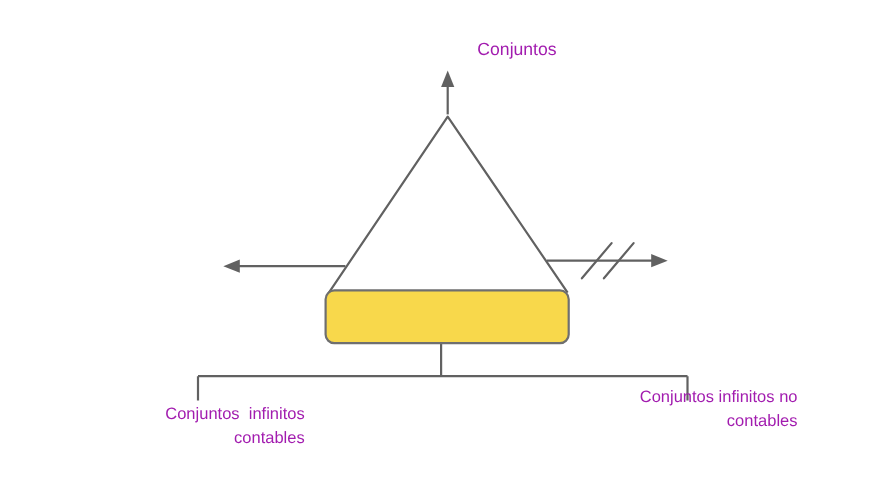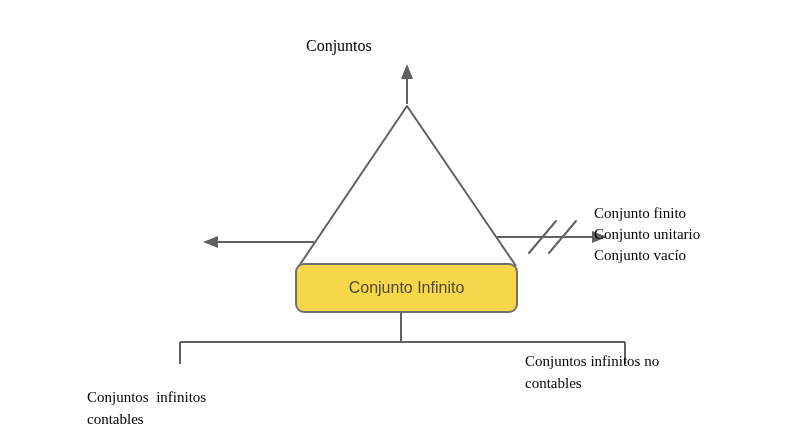--- a/index.html
+++ b/index.html
@@ -11,40 +11,39 @@
     background: #ffffff;
     overflow: hidden;
   }
   #shapes {
     position: absolute;
     left: 0; top: 0;
     width: 800px; height: 439px;
   }
   .txt {
     position: absolute;
-    color: #000000;
+    color: #a21caf;
     font-size: 15px;
     line-height: 21px;
-    text-align: left;
+    text-align: right;
     white-space: pre-wrap;
-    font-family: Liberation Serif, serif;
   }
   #title {
     left: 306px; top: 35px; width: 200px;
     font-size: 16px;
   }
   #left-note {
     left: 22px; top: 160px; width: 216px;
     line-height: 21.5px;
   }
   #right-note {
     left: 594px; top: 203px; width: 176px;
   }
   #branch-left {
-    left: 87px; top: 386px; width: 190px;
+    left: 87px; top: 366px; width: 190px;
     line-height: 22px;
   }
   #branch-right {
     left: 525px; top: 350px; width: 200px;
     line-height: 22px;
   }
   #center-box-label {
     position: absolute;
     left: 296px; top: 264px; width: 221px; height: 48px;
     display: flex; align-items: center; justify-content: center;
@@ -73,25 +72,21 @@
     <line x1="549" y1="253" x2="576" y2="221" stroke-width="2" stroke-linecap="round" stroke="#616161"></line>
 
     <path d="M401 312 V342 M180 342 H625 M180 342 V364 M625 342 V364" fill="none" stroke-width="2" stroke-linejoin="round" stroke="#616161"></path>
 
     <rect x="296" y="264" width="221" height="48" rx="8" ry="8" stroke-width="2" fill="#f8d84b" stroke="#6f6f6f"></rect>
   </svg>
 
   <div id="title" class="txt">Conjuntos</div>
 
 
-  <div id="right-note" class="txt">Conjunto finito
-Conjunto unitario
-Conjunto vacío</div>
 
-  <div id="center-box-label">Conjunto Infinito</div>
 
   <div id="branch-left" class="txt">Conjuntos  infinitos
 contables</div>
 
   <div id="branch-right" class="txt">Conjuntos infinitos no
 contables</div>
 
 </div>
 
 </body></html>

